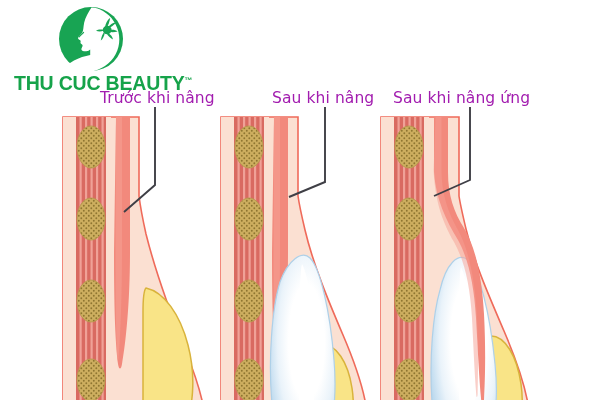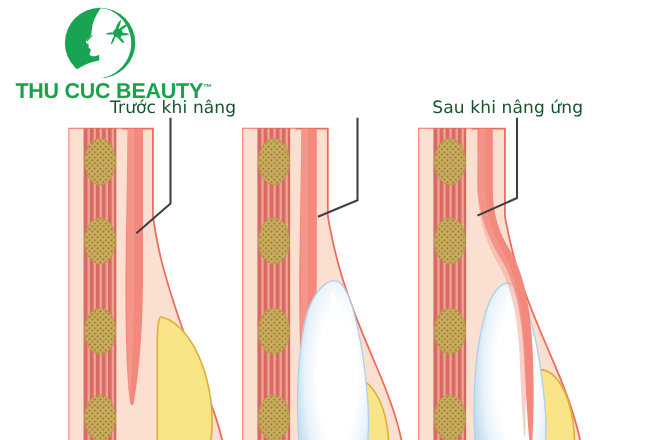--- a/index.html
+++ b/index.html
@@ -51,21 +51,21 @@
   .logo-tm {
     font-size: 8px;
     vertical-align: super;
     font-weight: 700;
     letter-spacing: 0;
   }
   .panel-label {
     position: absolute;
     font-family: "DejaVu Sans", sans-serif;
     font-size: 15.5px;
-    color: #14532d;
+    color: #a21caf;
     white-space: nowrap;
     letter-spacing: 0.1px;
   }
   #label-1 { left: 100px;  top: 89px; }
   #label-2 { left: 272px;  top: 89px; }
   #label-3 { left: 393px;  top: 89px; }
   svg.fig { position: absolute; left: 0; top: 0; }
 </style>
 </head>
 <body>
@@ -114,20 +114,21 @@
                  L 33.2 43.0 C 31.0 45.2, 26.0 46.0, 23.6 44.2
                  C 22.6 43.4, 23.2 41.8, 23.6 40.4" fill="none"></path>
       </svg>
     </div>
     <div class="logo-text">
       <span>THU CUC BEAUTY</span><span class="logo-tm">™</span>
     </div>
   </div>
 
   <div class="panel-label" id="label-1">Trước khi nâng</div>
+  <div class="panel-label" id="label-2">Sau khi nâng</div>
   <div class="panel-label" id="label-3">Sau khi nâng ứng</div>
 
   <svg class="fig" width="600" height="400" viewBox="0 0 600 400">
     <defs>
 
       <radialGradient id="implantGrad" cx="0.56" cy="0.42" r="0.62">
         <stop offset="0%" stop-color="#ffffff"></stop>
         <stop offset="45%" stop-color="#ffffff"></stop>
         <stop offset="72%" stop-color="#eaf3fa"></stop>
         <stop offset="100%" stop-color="#bcd9ee"></stop>

